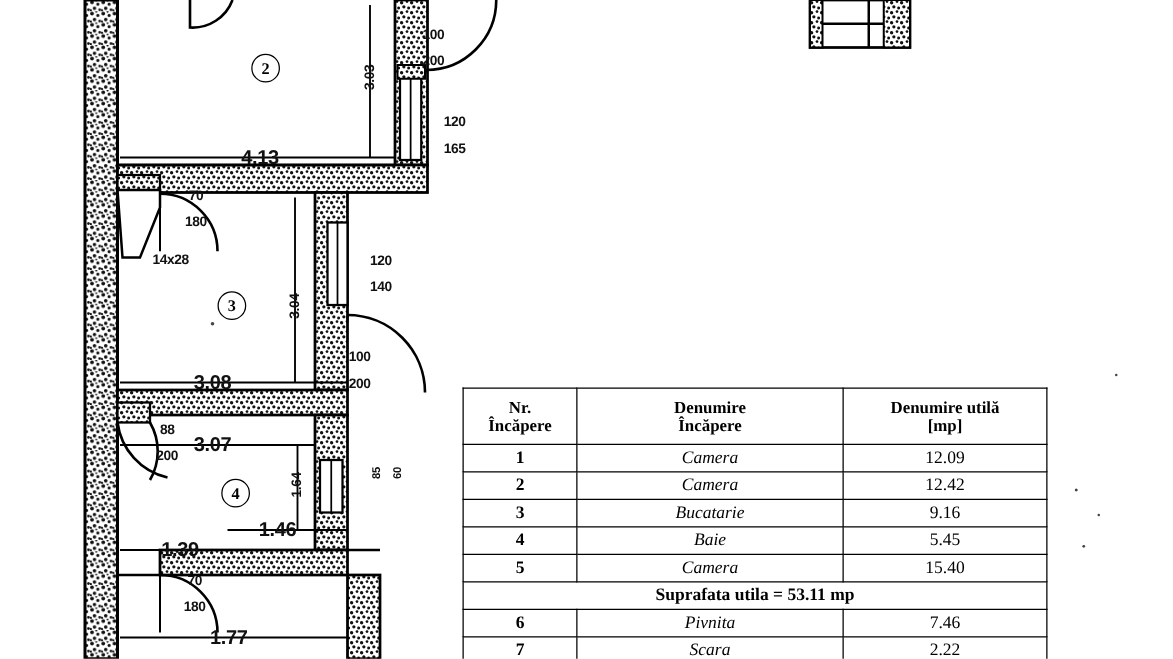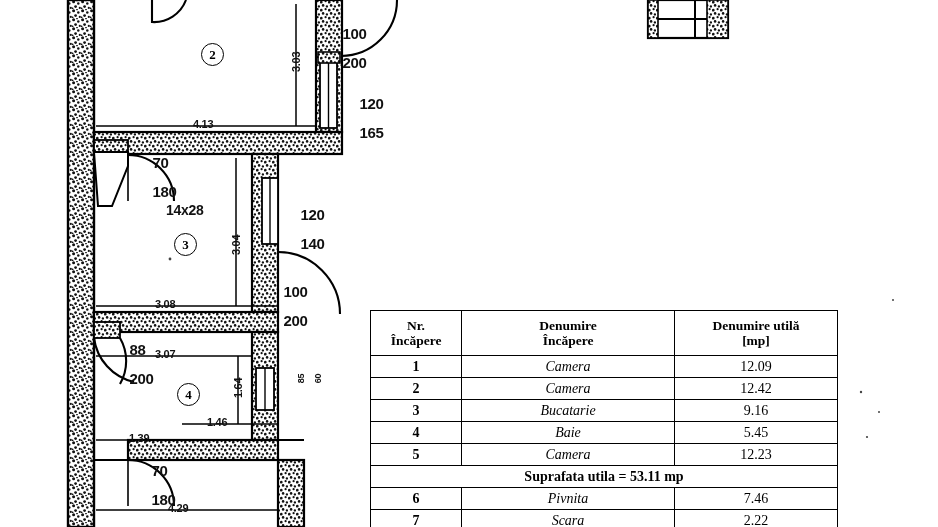--- a/index.html
+++ b/index.html
@@ -11,25 +11,25 @@
   #plan{position:absolute;left:0;top:0;width:938px;height:527px;}
   .lbl{
     position:absolute;
     font-family:"Liberation Sans", sans-serif;
     font-weight:bold;
     color:#111;
     white-space:pre;
     line-height:1.02;
     letter-spacing:-0.3px;
   }
-  .dim{font-size:11px;}
+  .dim{font-size:16px;}
   .dim-v{font-size:11px;transform:rotate(-90deg);transform-origin:left top;}
-  .frac{font-size:15px;text-align:left;line-height:0.95;}
+  .frac{font-size:11px;text-align:center;line-height:0.95;}
   .frac-v{font-size:9px;text-align:center;line-height:0.95;transform:rotate(-90deg);transform-origin:left top;}
-  .duct{font-size:14px;margin-left:44px;}
+  .duct{font-size:11px;}
   .roomno{
     position:absolute;
     width:21px;height:21px;border:1.8px solid #000;border-radius:50%;
     font-family:"Liberation Serif", serif;
     font-size:13px;font-weight:bold;
     display:flex;align-items:center;justify-content:center;
     background:#fff;
   }
 
   
@@ -221,21 +221,21 @@
 
   <div class="roomno" style="left:201px;top:43px;">2</div>
   <div class="roomno" style="left:174px;top:233px;">3</div>
   <div class="roomno" style="left:177px;top:383px;">4</div>
 
   <div class="lbl dim" style="left:193px;top:119px;">4.13</div>
   <div class="lbl dim" style="left:155px;top:299px;">3.08</div>
   <div class="lbl dim" style="left:155px;top:349px;">3.07</div>
   <div class="lbl dim" style="left:207px;top:417px;">1.46</div>
   <div class="lbl dim" style="left:129px;top:433px;">1.39</div>
-  <div class="lbl dim" style="left:168px;top:503px;">4.29</div>
+  <div class="lbl dim" style="left:168px;top:503px;">1.77</div>
 
   <div class="lbl dim-v" style="left:291px;top:72px;">3.03</div>
   <div class="lbl dim-v" style="left:231px;top:255px;">3.04</div>
   <div class="lbl dim-v" style="left:233px;top:398px;">1.64</div>
 
   <div class="lbl frac" style="left:327px;top:13px;">
     <span>100</span><br>
     <span>200</span>
   </div>
   <div class="lbl frac" style="left:344px;top:83px;">
@@ -304,21 +304,21 @@
       <td class="cell-sup">9.16</td>
     </tr>
     <tr>
       <td class="cell-nr">4</td>
       <td class="cell-den">Baie</td>
       <td class="cell-sup">5.45</td>
     </tr>
     <tr>
       <td class="cell-nr">5</td>
       <td class="cell-den">Camera</td>
-      <td class="cell-sup">12.23</td>
+      <td class="cell-sup">15.40</td>
     </tr>
     <tr class="sumrow">
       <td colspan="3">Suprafata utila = 53.11 mp</td>
     </tr>
     <tr>
       <td class="cell-nr">6</td>
       <td class="cell-den">Pivnita</td>
       <td class="cell-sup">7.46</td>
     </tr>
     <tr>

